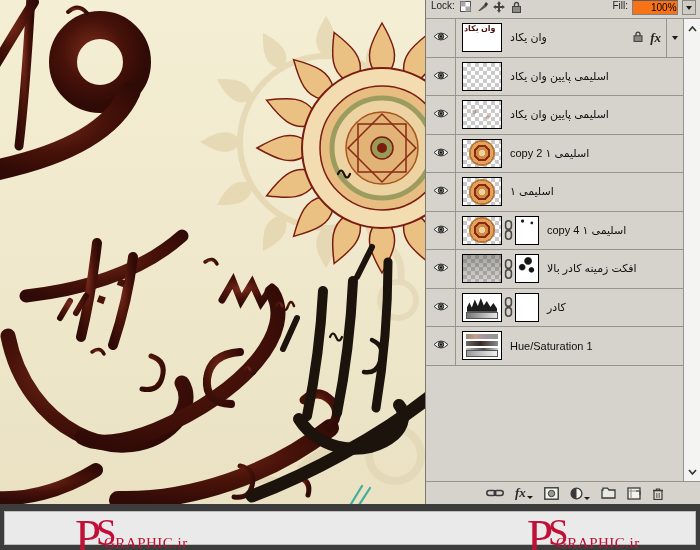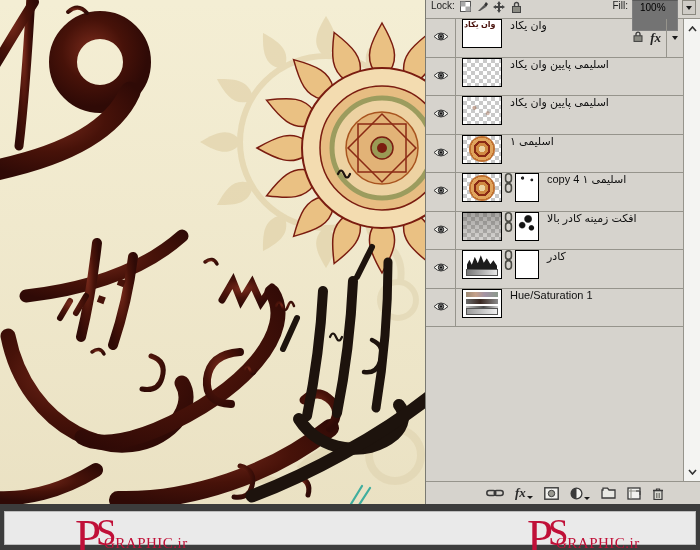--- a/index.html
+++ b/index.html
@@ -10,30 +10,30 @@
   .canvas-wrap { position:absolute; left:0; top:0; width:425px; height:504px; overflow:hidden; }
 
   
   .panel { position:absolute; left:425px; top:0; width:275px; height:504px;
            background:#d6d3cd; border-left:1px solid #7a7a72; font-size:11px; color:#111; }
   .lockbar { height:19px; display:flex; align-items:flex-start; gap:4px; padding:0 4px 0 5px;
              border-bottom:1px solid #96948c; font-size:10px; }
   .lockbar .lbl { color:#222; }
   .lock-ico { width:13px; height:13px; display:flex; align-items:center; justify-content:center; }
   .lockbar .spacer { flex:1; }
-  .fill-box { width:46px; height:31px; background:#737373; border:1px solid #808080;
-              border-top-color:#5a5a5a; font-size:10px; padding:1px 7px; color:#000; }
+  .fill-box { width:46px; height:15px; background:#f97316; border:1px solid #808080;
+              border-top-color:#5a5a5a; font-size:10px; padding:1px 18px; color:#000; }
   .dd-btn { width:14px; height:15px; background:#cfccc6; border:1px solid #8a887f;
             display:flex; align-items:center; justify-content:center; }
   .tri-down { width:0; height:0; border-left:3.5px solid transparent; border-right:3.5px solid transparent;
               border-top:4.5px solid #1a1a1a; }
 
   .panel-body { display:flex; height:462px; }
   .rows { flex:1; overflow:hidden; }
-  .row { height:38.5px; display:flex; border-bottom:1px solid #96948c; position:relative; }
+  .row { height:38.5px; display:flex; align-items:center; border-bottom:1px solid #96948c; position:relative; }
   .eye-cell { width:30px; align-self:stretch; border-right:1px solid #96948c;
               display:flex; align-items:center; justify-content:center; flex:none; }
   .thumb { width:40px; height:29px; border:1px solid #000; margin-left:6px; flex:none;
            position:relative; overflow:hidden; }
   .checker, .t-empty, .t-faint, .t-mandala, .t-frame {
     background:repeating-conic-gradient(#c9c9c9 0% 25%, #ffffff 0% 50%) 0 0 / 8px 8px; }
   .t-callig { background:#fff; color:#4a120c; font-size:8px; line-height:8px; padding:1px;
               word-break:break-all; overflow:hidden; font-weight:bold; }
   .t-faint::after { content:""; position:absolute; inset:0;
       background:radial-gradient(circle at 30% 40%, rgba(150,90,60,.5) 0 1.5px, transparent 2.5px),
@@ -319,20 +319,31 @@
           </div>
           <div class="row">
             <div class="eye-cell">
               <span><svg width="16" height="11" viewBox="0 0 16 11">
                   <path d="M1,5.5 Q8,-1.5 15,5.5 Q8,12.5 1,5.5 Z" fill="#f5f5f0" stroke="#3a3a3a"></path>
                   <circle cx="8" cy="5.5" r="2.7" fill="#777" stroke="#222"></circle>
                   <circle cx="8" cy="5.5" r="1.1" fill="#111"></circle>
                 </svg></span>
             </div>
             <div class="thumb t-mandala"></div>
+            <span class="label" dir="auto">اسليمى ١ copy 2</span>
+          </div>
+          <div class="row">
+            <div class="eye-cell">
+              <span><svg width="16" height="11" viewBox="0 0 16 11">
+                  <path d="M1,5.5 Q8,-1.5 15,5.5 Q8,12.5 1,5.5 Z" fill="#f5f5f0" stroke="#3a3a3a"></path>
+                  <circle cx="8" cy="5.5" r="2.7" fill="#777" stroke="#222"></circle>
+                  <circle cx="8" cy="5.5" r="1.1" fill="#111"></circle>
+                </svg></span>
+            </div>
+            <div class="thumb t-mandala"></div>
             <span class="label" dir="auto">اسليمى ١</span>
           </div>
           <div class="row">
             <div class="eye-cell">
               <span><svg width="16" height="11" viewBox="0 0 16 11">
                   <path d="M1,5.5 Q8,-1.5 15,5.5 Q8,12.5 1,5.5 Z" fill="#f5f5f0" stroke="#3a3a3a"></path>
                   <circle cx="8" cy="5.5" r="2.7" fill="#777" stroke="#222"></circle>
                   <circle cx="8" cy="5.5" r="1.1" fill="#111"></circle>
                 </svg></span>
             </div>

